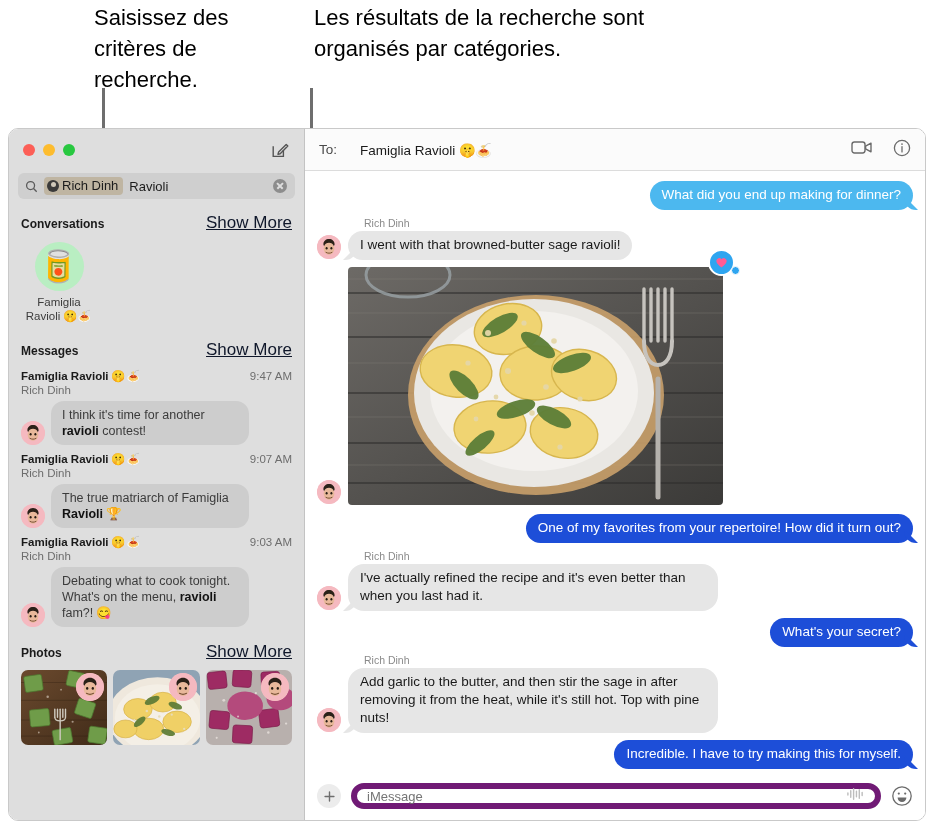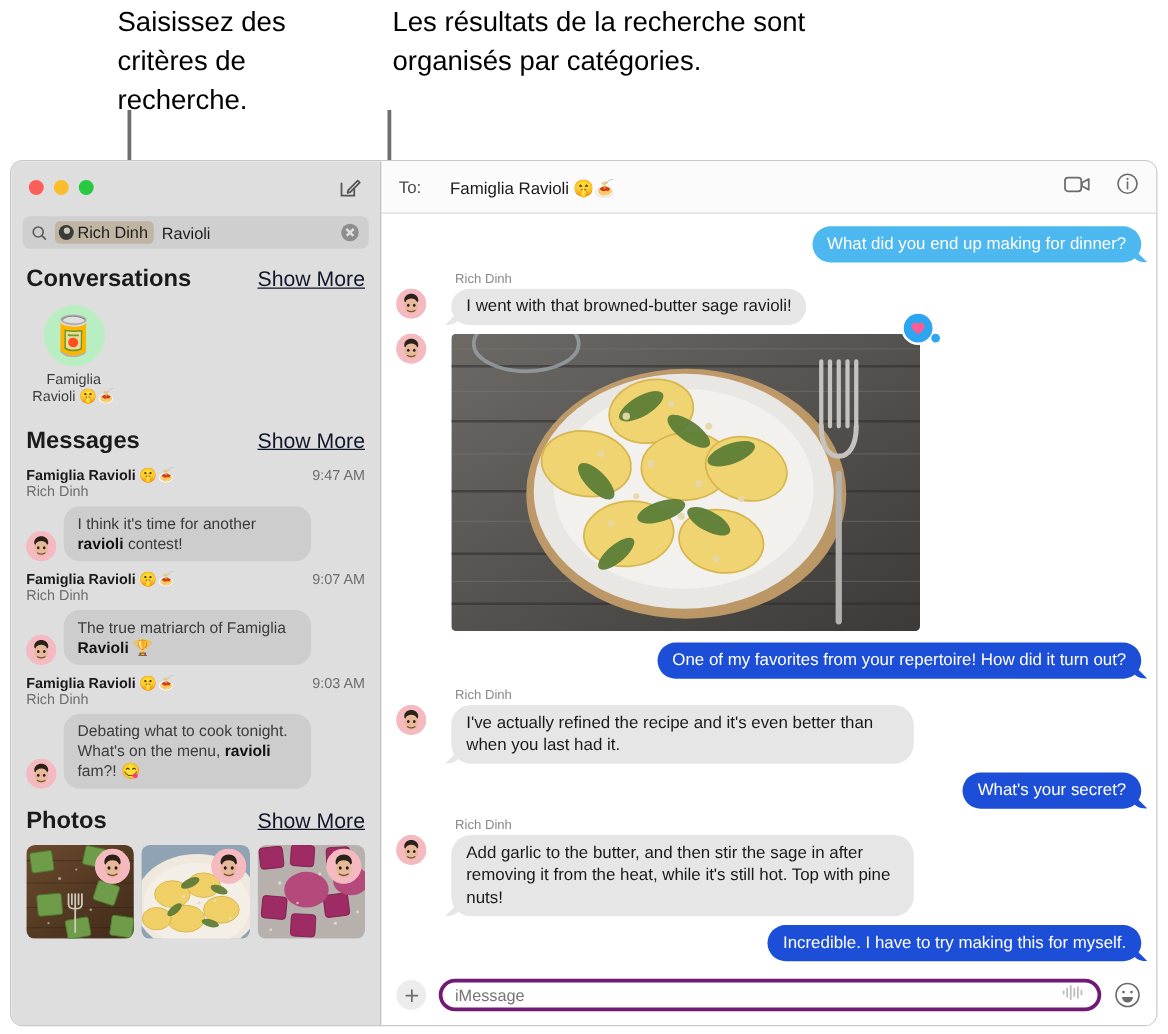--- a/index.html
+++ b/index.html
@@ -114,21 +114,21 @@
   }
   #search-clear::before { transform: rotate(45deg); }
   #search-clear::after { transform: rotate(-45deg); }
 
   
   .sec-head {
     display: flex; align-items: baseline; justify-content: space-between;
     padding: 0 12px;
     margin-top: 14px;
   }
-  .sec-title { font-size: 19px; font-weight: bold; color: #1a1a1a; }
+  .sec-title { font-size: 12px; font-weight: bold; color: #1a1a1a; }
   .sec-more { font-size: 17px; color: #0f172a; cursor: pointer; text-decoration: underline; }
 
   
   #conv-list { padding: 9px 0 0 14px; }
   .conv-item { width: 72px; text-align: center; cursor: pointer; }
   .conv-av {
     width: 49px; height: 49px; border-radius: 50%;
     background: #b9eec2; margin: 0 auto;
     display: flex; align-items: center; justify-content: center;
     font-size: 31px; line-height: 1;
@@ -179,21 +179,21 @@
     gap: 23px;
   }
   #to-label { font-size: 13.5px; color: #4a4a4a; }
   #to-name { font-size: 13.5px; color: #1a1a1a; }
   #head-actions { margin-left: auto; display: flex; align-items: center; gap: 20px; }
 
   #thread-body { flex: 1; overflow: hidden; padding: 10px 12px 0 12px; position: relative; }
 
   .row { display: flex; margin-bottom: 7px; }
   .row.out { justify-content: flex-end; }
-  .row.in { justify-content: flex-start; align-items: flex-start; gap: 20px; }
+  .row.in { justify-content: flex-start; align-items: flex-end; gap: 7px; }
 
   .sender-name { font-size: 10.5px; color: #8a8a8a; margin: 0 0 2px 47px; }
 
   .bubble-out {
     background: #1d4ed8; color: #fff;
     border-radius: 16px; padding: 5px 12px 6px 12px;
     font-size: 13.5px; line-height: 18px; max-width: 440px;
     position: relative;
   }
   .bubble-out.light { background: #4cb8ef; }
@@ -249,21 +249,21 @@
     padding: 0 12px 4px 12px;
     background: #fff;
   }
   #plus-btn {
     width: 24px; height: 24px; border-radius: 50%;
     background: #ececec; flex: 0 0 24px;
     display: flex; align-items: center; justify-content: center;
     cursor: pointer;
   }
   #imessage-field {
-    flex: 1; height: 26px; border: 3px solid #701a75;
+    flex: 1; height: 26px; border: 6px solid #701a75;
     border-radius: 13px; display: flex; align-items: center;
     padding: 0 10px; position: relative;
   }
   #imessage-input {
     border: 0; outline: 0; font-size: 13px; color: #9a9a9a;
     font-family: "Liberation Sans", sans-serif;
     flex: 1; background: transparent;
   }
   #emoji-btn { width: 22px; height: 22px; cursor: pointer; flex: 0 0 22px; }
 </style>

